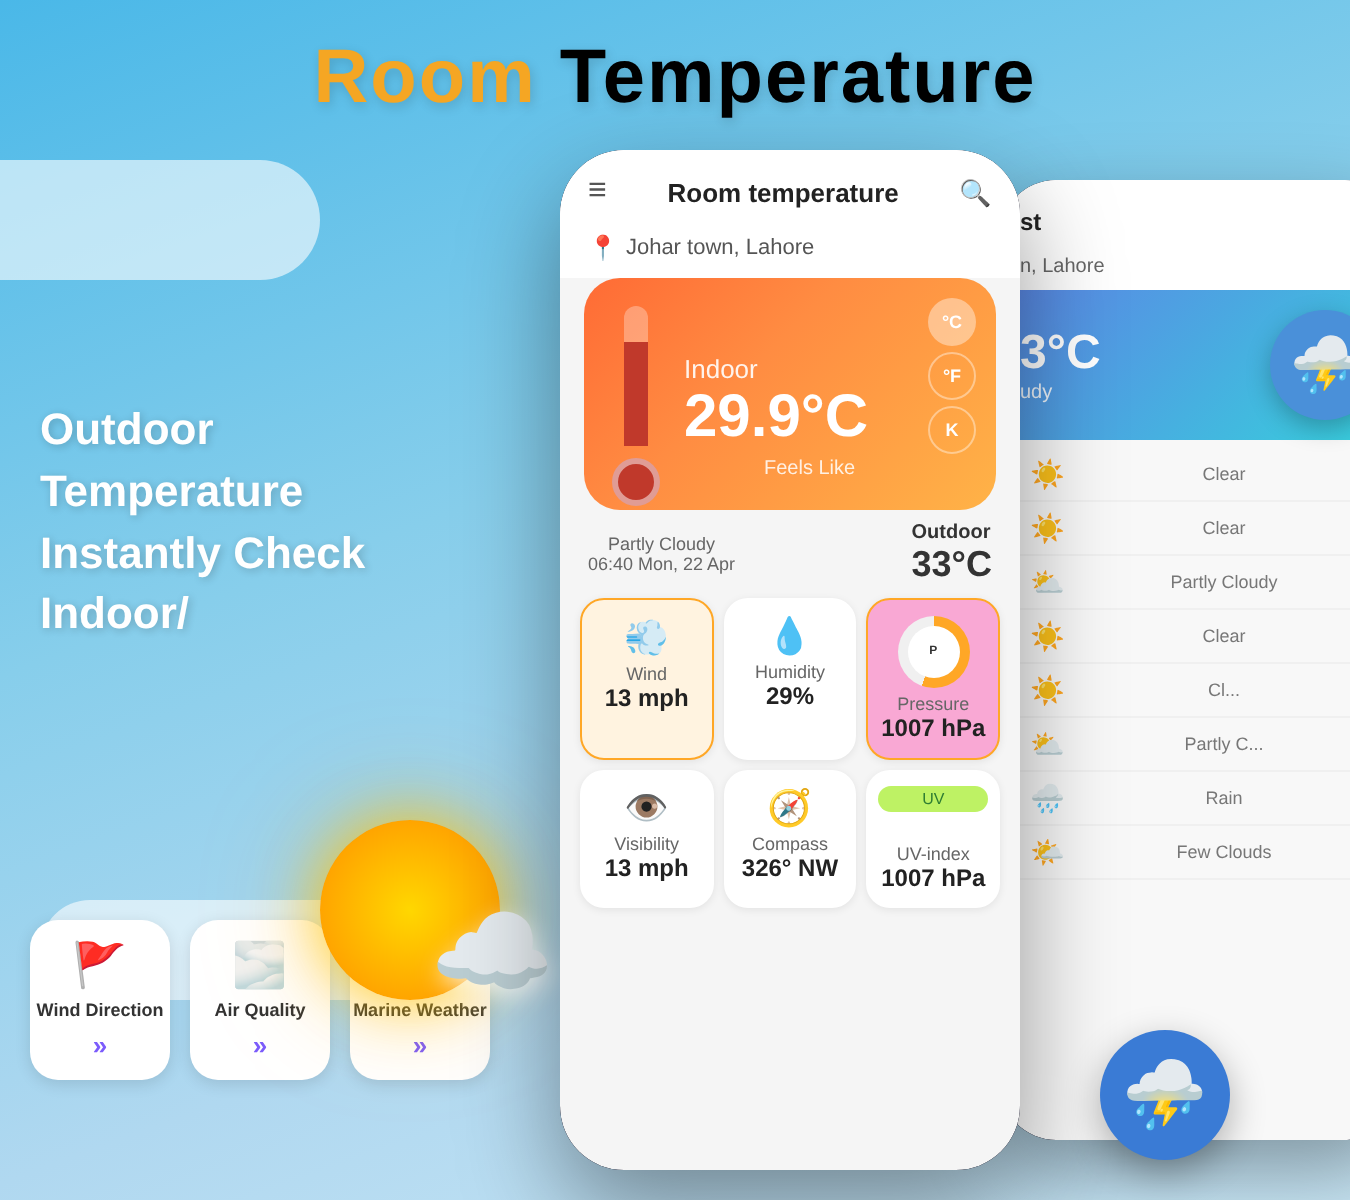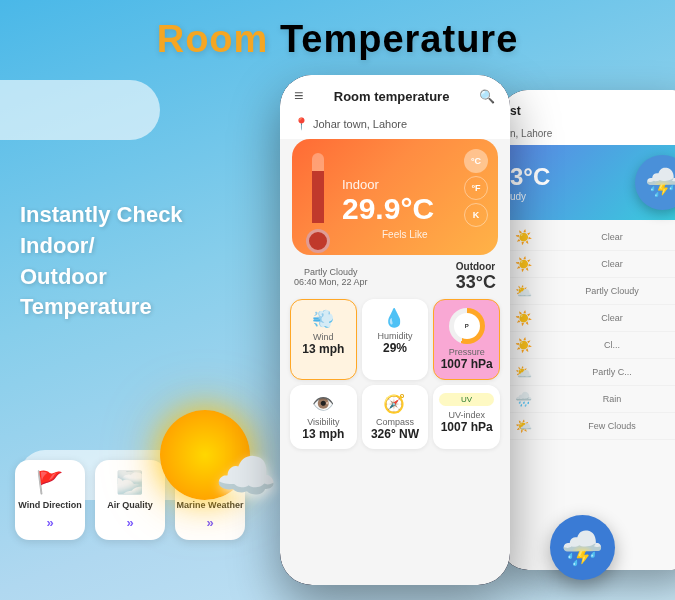--- a/index.html
+++ b/index.html
@@ -375,22 +375,22 @@
 
 <div class="bg-cloud bg-cloud1"></div>
 <div class="bg-cloud bg-cloud2"></div>
 <div class="bg-cloud bg-cloud3"></div>
 
 <div class="main-title">
   <span>Room </span><span style="color:#000000">Temperature</span>
 </div>
 
 <div class="left-text">
+  <div>Outdoor Temperature</div>
   <div>Instantly Check Indoor/</div>
-  <div>Outdoor Temperature</div>
 </div>
 
 <div class="sun-decoration"></div>
 <div class="cloud-decoration">☁️</div>
 
 <div class="bottom-icons">
   <div class="icon-card">
     <div class="icon-img">🚩</div>
     <div class="icon-label">Wind Direction</div>
     <div class="icon-arrow">»</div>
@@ -528,21 +528,21 @@
           <div class="card-icon">👁️</div>
           <div class="card-label">Visibility</div>
           <div class="card-value">13 mph</div>
         </div>
         <div class="weather-card ">
           <div class="card-icon">🧭</div>
           <div class="card-label">Compass</div>
           <div class="card-value">326° NW</div>
         </div>
         <div class="weather-card ">
-          <div style="background:#fef9c3;border-radius:8px;padding:2px 4px;font-size:8px;font-weight:400;color:#2e7d32;margin-bottom:4px;">UV</div>
+          <div style="background:#bef264;border-radius:8px;padding:2px 4px;font-size:8px;font-weight:400;color:#2e7d32;margin-bottom:16px;">UV</div>
           <div class="card-label">UV-index</div>
           <div class="card-value">1007 hPa</div>
         </div>
       </div>
   </div>
 </div>
 
 <div class="bottom-cloud-widget">⛈️</div>
 
 </body></html>

